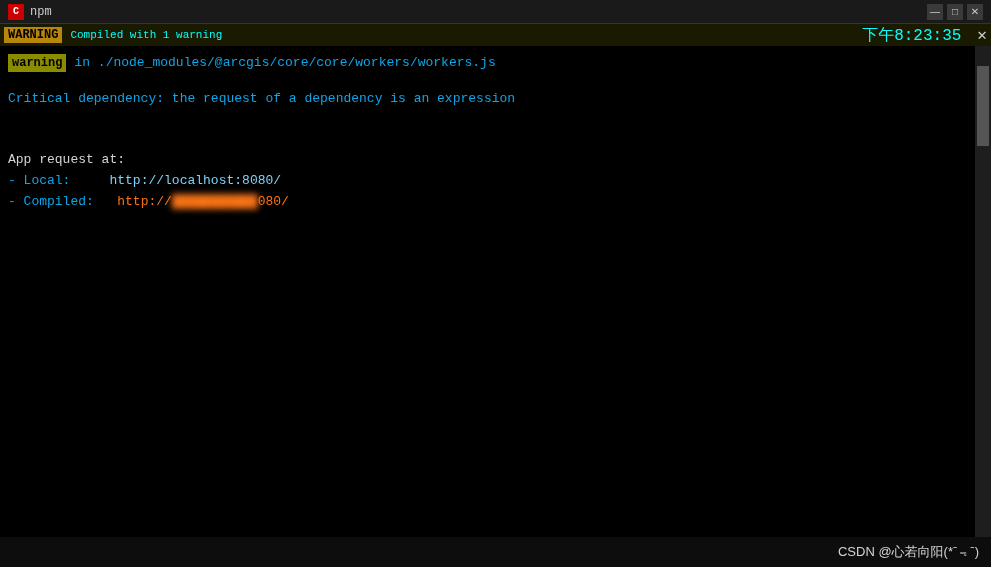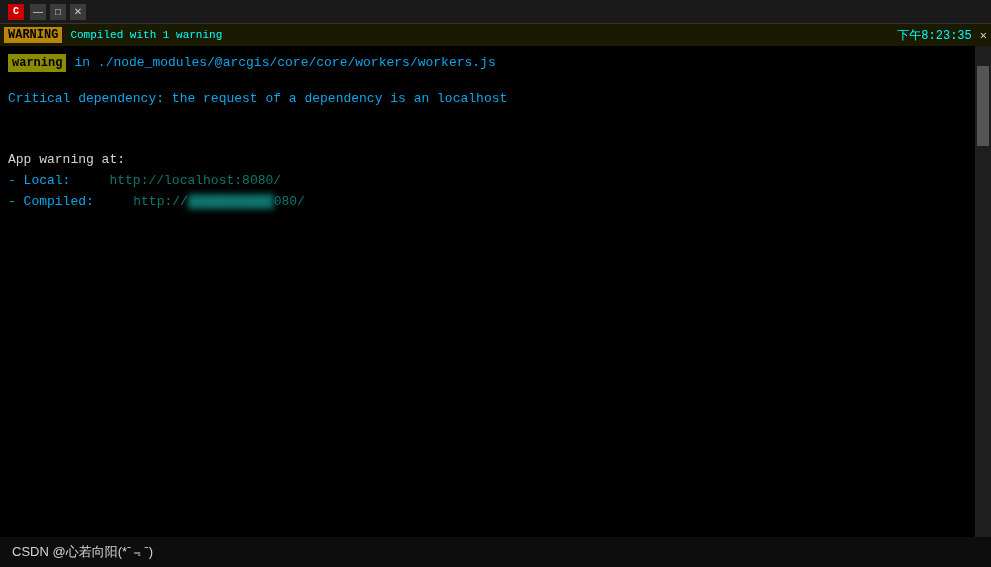--- a/index.html
+++ b/index.html
@@ -92,24 +92,24 @@
     }
 
     .warning-bar-text {
       color: #00ffff;
       font-size: 11px;
     }
 
     .warning-bar-time {
       margin-left: auto;
       color: #00ffff;
-      font-size: 12px;
-      display: flex;
-      align-items: center;
-      gap: 8px;
+      font-size: 16px;
+      display: flex;
+      align-items: center;
+      gap: 16px;
     }
 
     .content-area {
       flex: 1;
       background: #000;
       padding: 8px 8px;
       position: relative;
       overflow: hidden;
     }
 
@@ -144,26 +144,25 @@
     .app-running-section {
       margin-top: 8px;
     }
 
     .app-running-line {
       color: #d4d4d4;
       line-height: 1.6;
     }
 
     .url-link {
-      color: #0f766e;
+      color: #7dd3fc;
     }
 
     .network-url {
-      color: #0f766e;
-      margin-left: 16px;
+      color: #f97316;
     }
 
     .scrollbar {
       position: absolute;
       right: 0;
       top: 0;
       width: 16px;
       height: 100%;
       background: #1e1e1e;
       display: flex;
@@ -176,20 +175,21 @@
       height: 80px;
       background: #555;
       margin-top: 20px;
     }
 
     .footer-bar {
       background: #0d0d0d;
       height: 30px;
       display: flex;
       align-items: center;
+      justify-content: flex-end;
       padding: 0 12px;
       flex-shrink: 0;
     }
 
     .footer-text {
       color: #d4d4d4;
       font-size: 13px;
       font-family: Arial, sans-serif;
     }
 
@@ -200,20 +200,21 @@
   </style>
 </head>
 <body>
 
 <div class="window">
 
   <div class="title-bar">
     <div class="title-bar-icon">
       <span>C</span>
     </div>
+    <div class="title-bar-title">npm</div>
     <div class="title-bar-controls">
       <button class="title-btn">—</button>
       <button class="title-btn">□</button>
       <button class="title-btn close">✕</button>
     </div>
   </div>
 
   <div class="warning-bar">
     <span class="warning-badge">WARNING</span>
     <span class="warning-bar-text">Compiled with 1 warning</span>
@@ -226,29 +227,29 @@
   <div class="content-area">
 
     <div class="line">
       <span class="warning-inline-badge">warning</span>
       <span class="text-white">in ./node_modules/@arcgis/core/core/workers/workers.js</span>
     </div>
 
     <div class="blank-line"></div>
 
     <div class="line">
-      <span class="text-white">Critical dependency: the request of a dependency is an localhost</span>
+      <span class="text-white">Critical dependency: the request of a dependency is an expression</span>
     </div>
 
     <div class="blank-line"></div>
     <div class="blank-line"></div>
 
     <div class="app-running-section">
       <div class="app-running-line">
-        <span>App warning at:</span>
+        <span>App request at:</span>
       </div>
       <div class="app-running-line">
         <span class="text-white">- Local:</span>
         <span>&nbsp;&nbsp;&nbsp;</span>
         <span class="url-link" style="cursor:pointer;">http://localhost:8080/</span>
       </div>
       <div class="app-running-line">
         <span class="text-white">- Compiled:</span>
         <span>&nbsp;</span>
         <span class="network-url">

